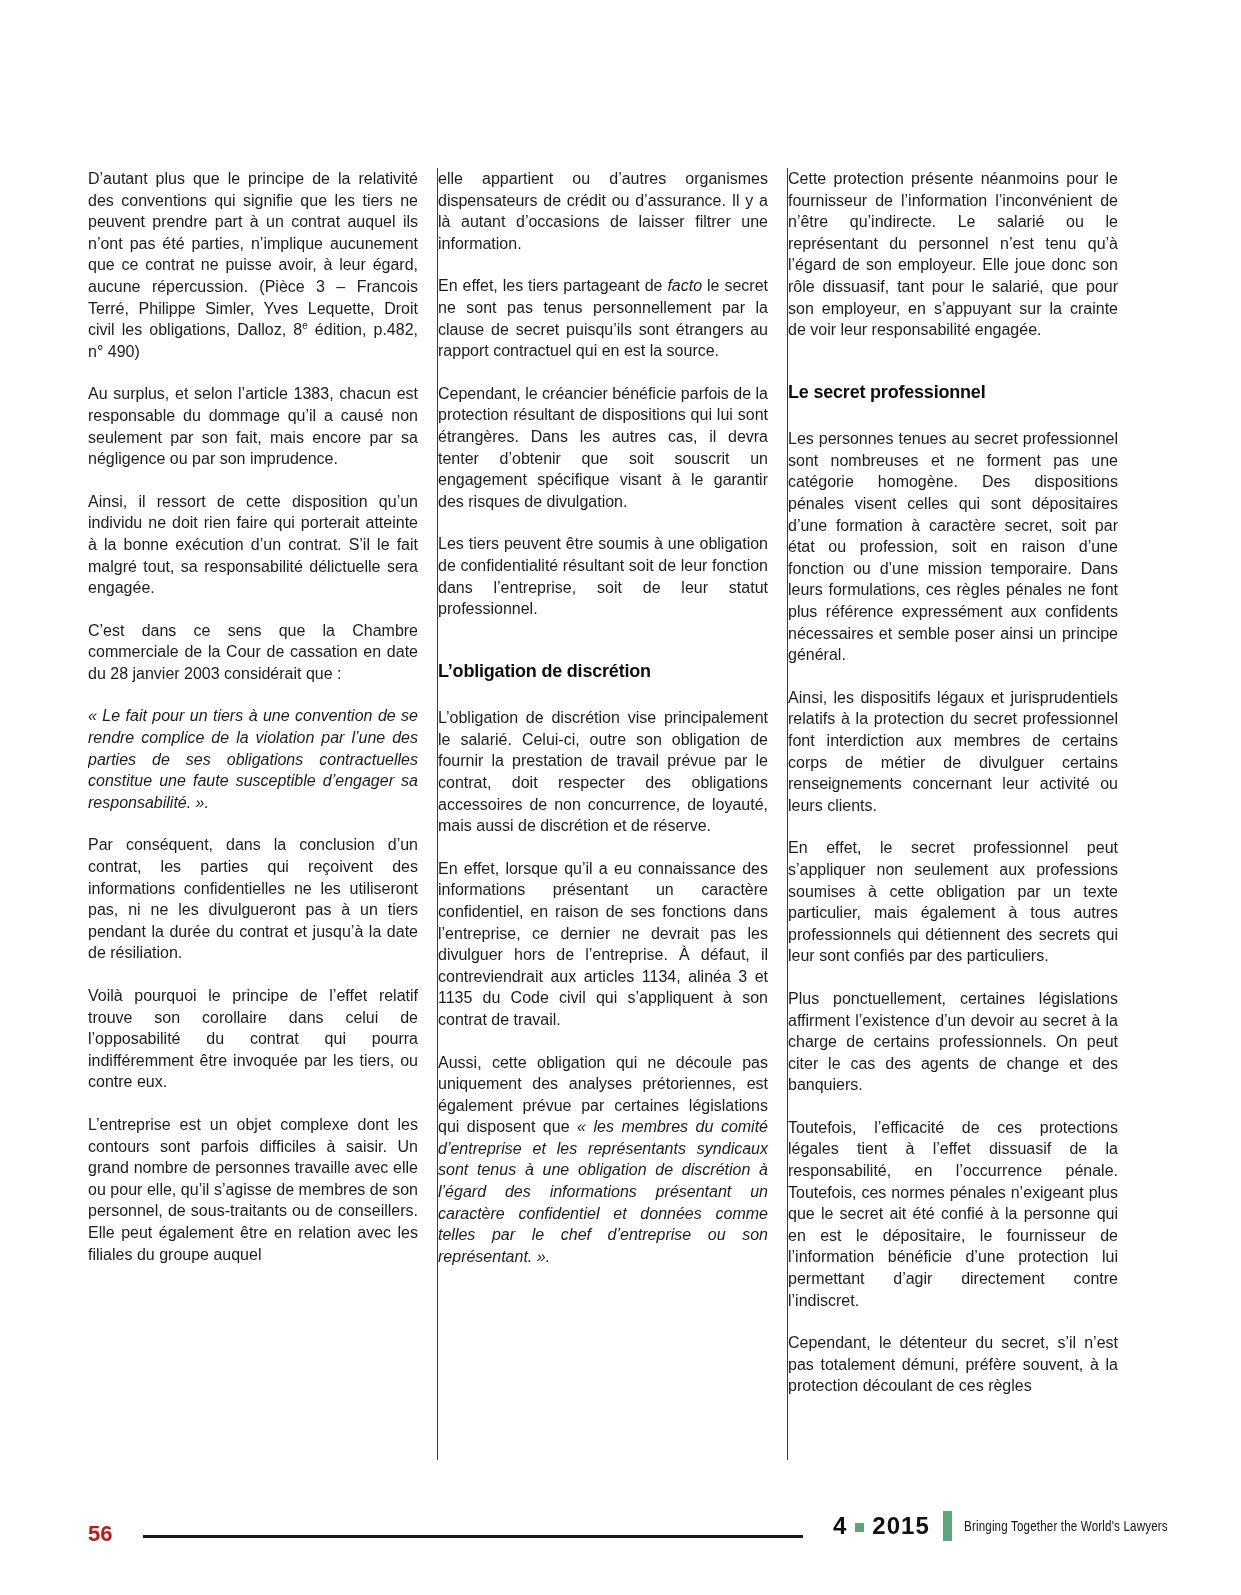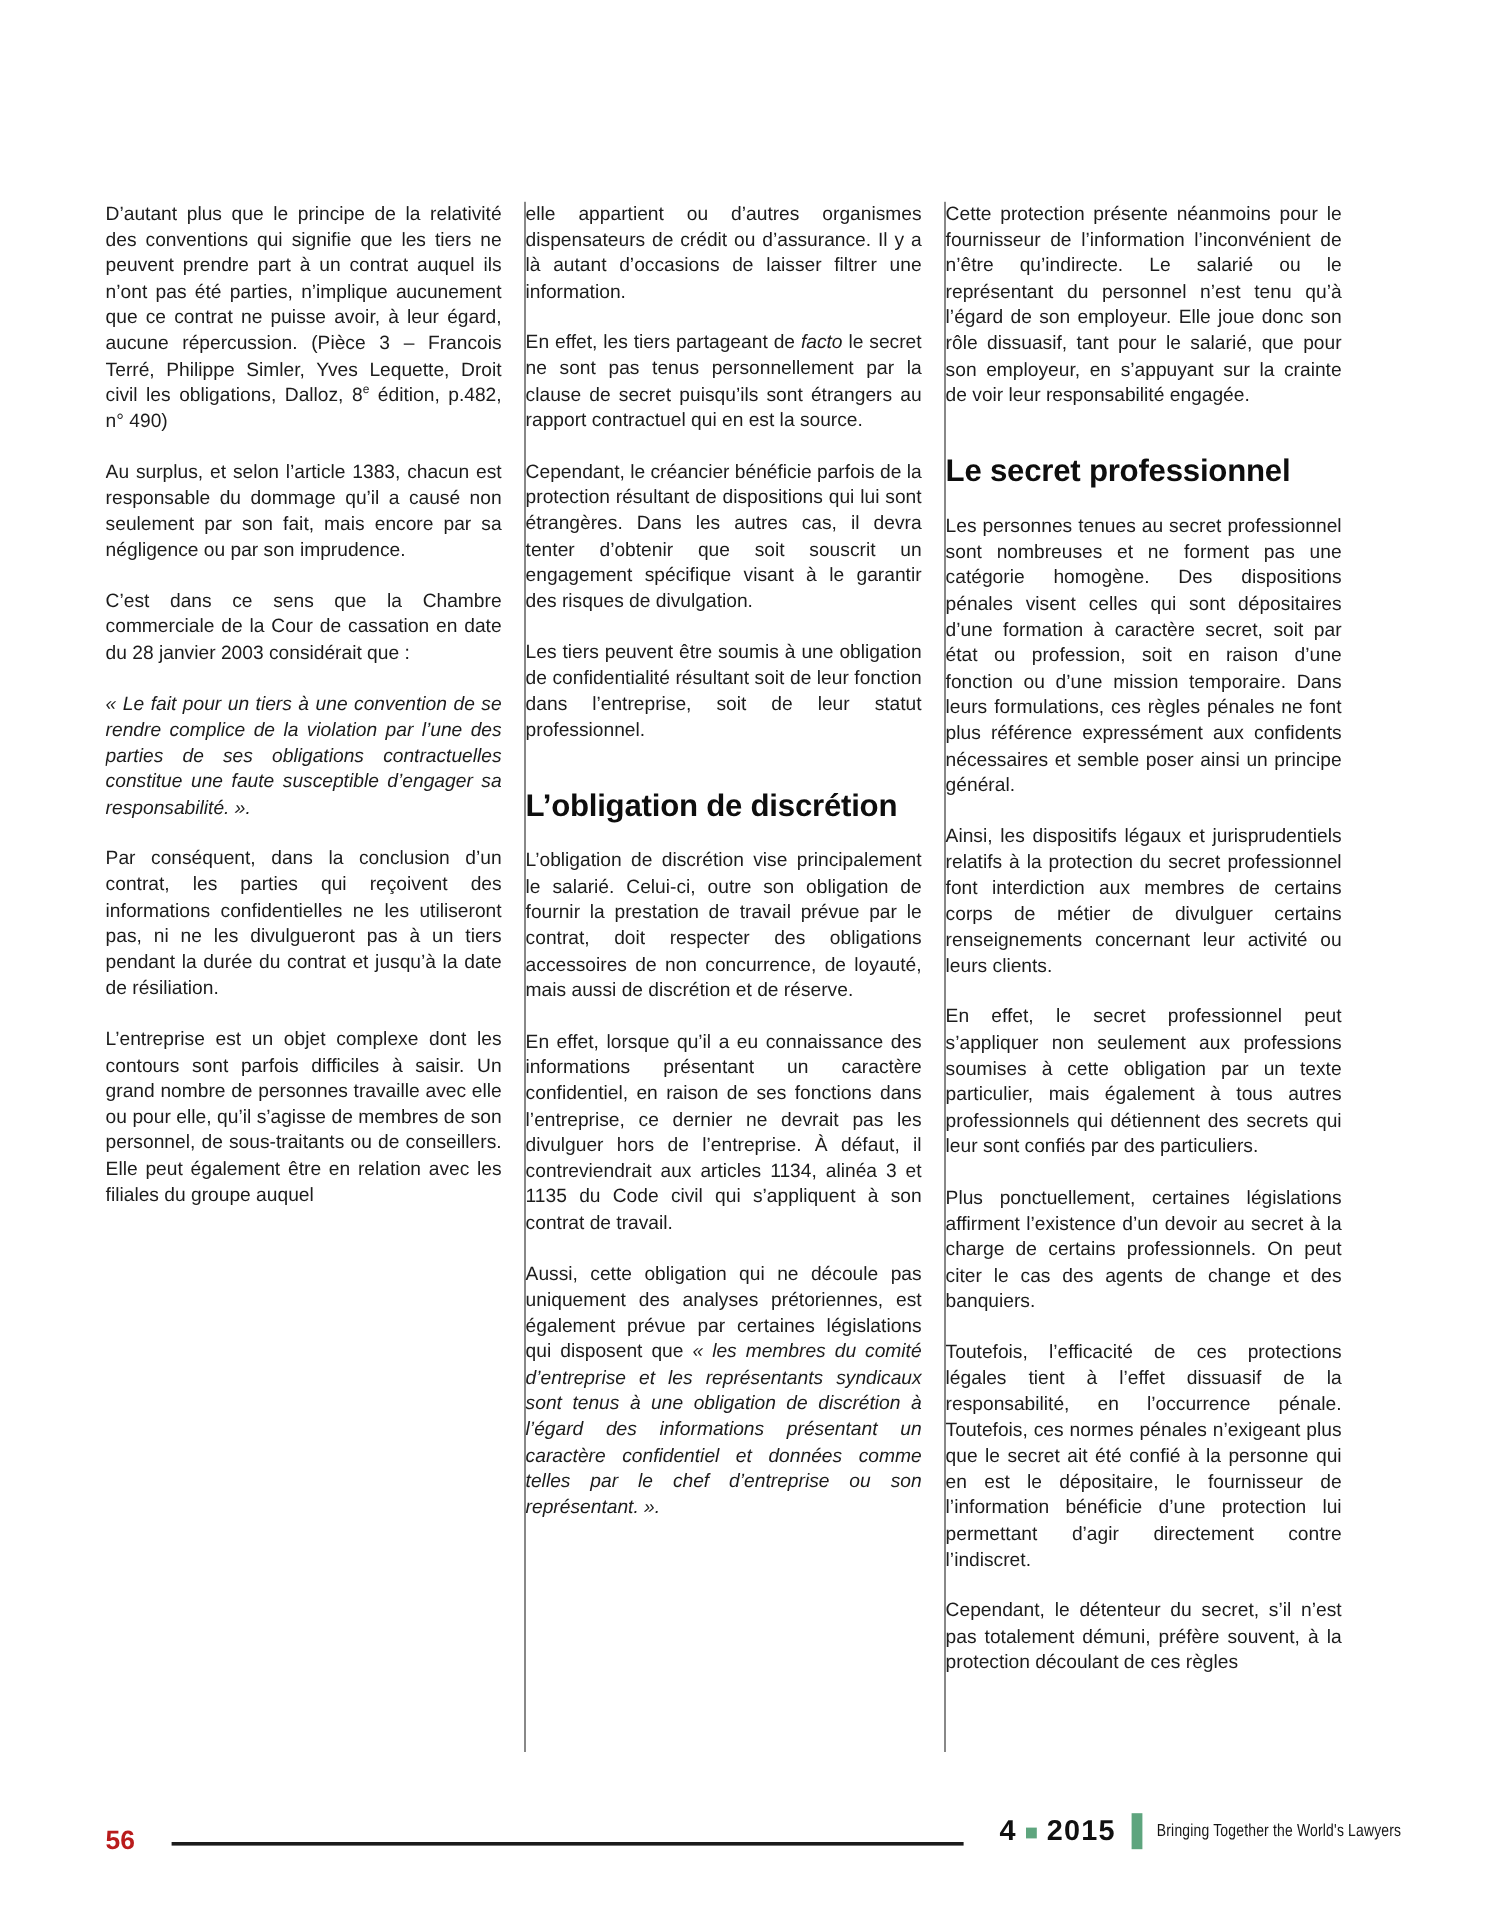--- a/index.html
+++ b/index.html
@@ -27,21 +27,21 @@
     margin-left: 19px;
   }
   .col p {
     font-size: 16px;
     line-height: 21.6px;
     text-align: justify;
     margin: 0 0 21px 0;
     color: #1c1c1c;
   }
   .col h2 {
-    font-size: 26px;
+    font-size: 18px;
     line-height: 27.5px;
     font-weight: bold;
     color: #0e0e0e;
     letter-spacing: -0.2px;
     margin: 38px 0 22px 0;
   }
   .col > :first-child { margin-top: 0; }
   .italic { font-style: italic; }
   p.quote { font-style: italic; }
   sup { font-size: 10px; line-height: 0; }
@@ -96,23 +96,25 @@
 </style>
 </head>
 <body>
 
 <div class="page">
 
   <div class="columns" id="columns">
       <div class="col">
         <p><span>D’autant plus que le principe de la relativité des conventions qui signifie que les tiers ne peuvent prendre part à un contrat auquel ils n’ont pas été parties, n’implique aucunement que ce contrat ne puisse avoir, à leur égard, aucune répercussion. (Pièce 3 – Francois Terré, Philippe Simler, Yves Lequette, Droit civil les obligations, Dalloz, 8</span><sup>e</sup><span> édition, p.482, n° 490)</span></p>
         <p><span>Au surplus, et selon l’article 1383, chacun est responsable du dommage qu’il a causé non seulement par son fait, mais encore par sa négligence ou par son imprudence.</span></p>
+        <p><span>Ainsi, il ressort de cette disposition qu’un individu ne doit rien faire qui porterait atteinte à la bonne exécution d’un contrat. S’il le fait malgré tout, sa responsabilité délictuelle sera engagée.</span></p>
         <p><span>C’est dans ce sens que la Chambre commerciale de la Cour de cassation en date du 28 janvier 2003 considérait que :</span></p>
         <p class="quote"><span>« Le fait pour un tiers à une convention de se rendre complice de la violation par l’une des parties de ses obligations contractuelles constitue une faute susceptible d’engager sa responsabilité. ».</span></p>
         <p><span>Par conséquent, dans la conclusion d’un contrat, les parties qui reçoivent des informations confidentielles ne les utiliseront pas, ni ne les divulgueront pas à un tiers pendant la durée du contrat et jusqu’à la date de résiliation.</span></p>
+        <p><span>Voilà pourquoi le principe de l’effet relatif trouve son corollaire dans celui de l’opposabilité du contrat qui pourra indifféremment être invoquée par les tiers, ou contre eux.</span></p>
         <p><span>L’entreprise est un objet complexe dont les contours sont parfois difficiles à saisir. Un grand nombre de personnes travaille avec elle ou pour elle, qu’il s’agisse de membres de son personnel, de sous-traitants ou de conseillers. Elle peut également être en relation avec les filiales du groupe auquel</span></p>
       </div>
       <div class="col col-divided">
         <p><span>elle appartient ou d’autres organismes dispensateurs de crédit ou d’assurance. Il y a là autant d’occasions de laisser filtrer une information.</span></p>
         <p><span>En effet, les tiers partageant de </span><span class="italic">facto</span><span> le secret ne sont pas tenus personnellement par la clause de secret puisqu’ils sont étrangers au rapport contractuel qui en est la source.</span></p>
         <p><span>Cependant, le créancier bénéficie parfois de la protection résultant de dispositions qui lui sont étrangères. Dans les autres cas, il devra tenter d’obtenir que soit souscrit un engagement spécifique visant à le garantir des risques de divulgation.</span></p>
         <p><span>Les tiers peuvent être soumis à une obligation de confidentialité résultant soit de leur fonction dans l’entreprise, soit de leur statut professionnel.</span></p>
         <h2><span>L’obligation de discrétion</span></h2>
         <p><span>L’obligation de discrétion vise principalement le salarié. Celui-ci, outre son obligation de fournir la prestation de travail prévue par le contrat, doit respecter des obligations accessoires de non concurrence, de loyauté, mais aussi de discrétion et de réserve.</span></p>
         <p><span>En effet, lorsque qu’il a eu connaissance des informations présentant un caractère confidentiel, en raison de ses fonctions dans l’entreprise, ce dernier ne devrait pas les divulguer hors de l’entreprise. À défaut, il contreviendrait aux articles 1134, alinéa 3 et 1135 du Code civil qui s’appliquent à son contrat de travail.</span></p>

